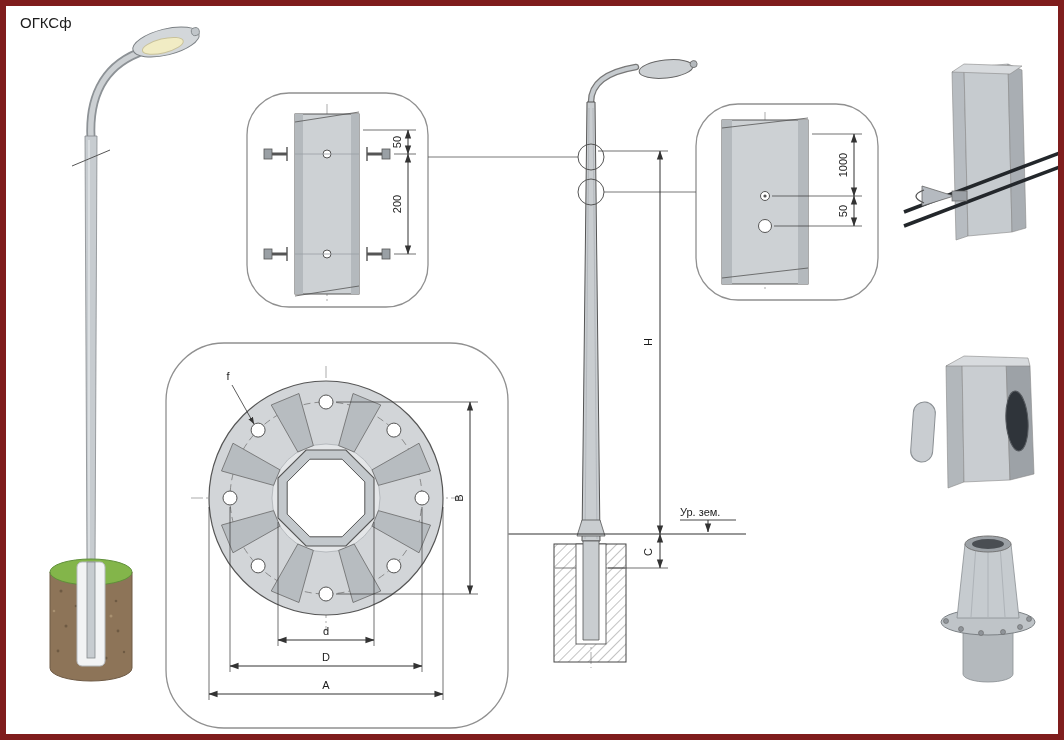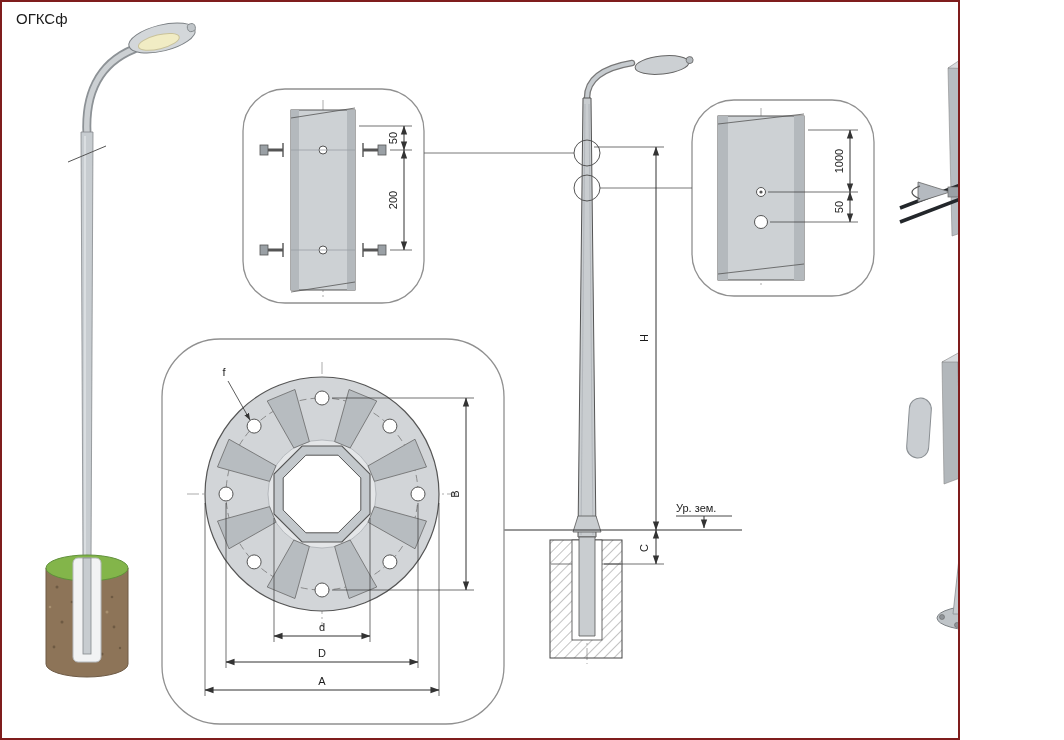--- a/index.html
+++ b/index.html
@@ -1,17 +1,17 @@
 <!DOCTYPE html>
 <html><head>
 <meta charset="utf-8">
 <style>
   html,body{margin:0;padding:0;background:#ffffff;}
-  #page{position:relative;width:960px;height:740px;background:#ffffff;
-        border:2px solid #7f1d1d;box-sizing:border-box;overflow:hidden;
+  #page{position:relative;width:1064px;height:740px;background:#ffffff;
+        border:6px solid #7f1d1d;box-sizing:border-box;overflow:hidden;
         font-family:"Liberation Sans", sans-serif;}
   svg{position:absolute;left:0;top:0;}
   text{font-family:"Liberation Sans", sans-serif;fill:#1c1c1c;}
   .dim{font-size:11px;}
   .ttl{font-size:15px;}
   .thin{stroke:#333;stroke-width:0.7;fill:none;}
   .dimline{stroke:#333;stroke-width:1;fill:none;}
   .cl{stroke:#888;stroke-width:0.7;stroke-dasharray:12 3 2 3;fill:none;}
 </style>
 </head>

